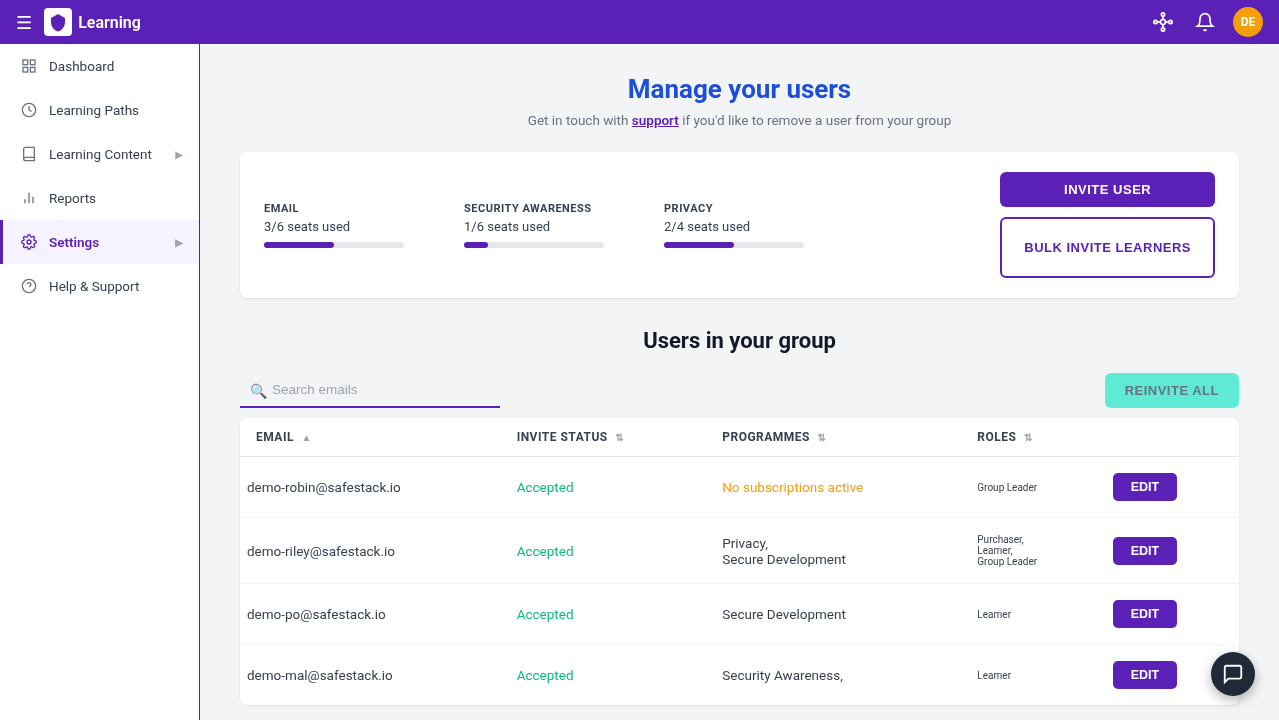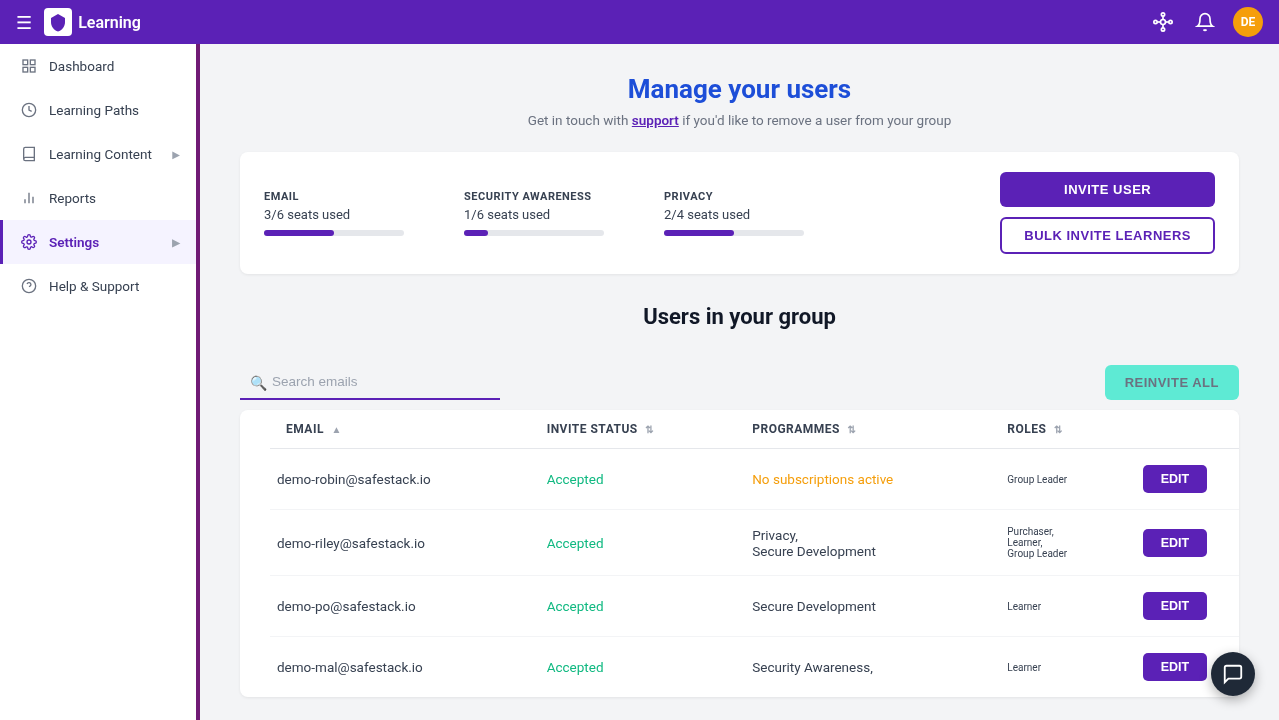--- a/index.html
+++ b/index.html
@@ -25,21 +25,21 @@
     .topnav-icon { color: white; font-size: 18px; cursor: pointer; width: 28px; height: 28px; display: flex; align-items: center; justify-content: center; }
     .topnav-avatar { width: 30px; height: 30px; border-radius: 50%; background: #f59e0b; color: white; font-size: 12px; font-weight: 700; display: flex; align-items: center; justify-content: center; cursor: pointer; }
 
     
     .layout { display: flex; flex: 1; overflow: hidden; }
 
     
     .sidebar {
       width: 200px;
       background: white;
-      border-right: 4px solid #701a75;
+      border-right: 1px solid #701a75;
       display: flex;
       flex-direction: column;
       flex-shrink: 0;
       overflow-y: auto;
     }
     .sidebar-item {
       display: flex;
       align-items: center;
       gap: 10px;
       padding: 12px 16px;
@@ -92,32 +92,32 @@
       font-weight: 700;
       cursor: pointer;
       text-transform: uppercase;
       letter-spacing: 0.5px;
       white-space: nowrap;
     }
     .btn-outline {
       background: white;
       color: #5b21b6;
       border: 2px solid #5b21b6;
-      padding: 9px 22px;
+      padding: 21px 22px;
       border-radius: 6px;
       font-size: 13px;
       font-weight: 700;
       cursor: pointer;
       text-transform: uppercase;
       letter-spacing: 0.5px;
       white-space: nowrap;
     }
 
     
-    .section-title { text-align: center; font-size: 22px; font-weight: 700; color: #111827; margin-bottom: 36px; }
+    .section-title { text-align: center; font-size: 22px; font-weight: 700; color: #111827; margin-bottom: 20px; }
 
     
     .table-toolbar { display: flex; align-items: center; justify-content: space-between; margin-bottom: 10px; }
     .search-wrapper {
       position: relative;
       width: 260px;
     }
     .search-icon-pos { position: absolute; left: 10px; top: 50%; transform: translateY(-50%); color: #9ca3af; font-size: 14px; }
     .search-input {
       width: 100%;
@@ -138,21 +138,21 @@
       border-radius: 6px;
       font-size: 13px;
       font-weight: 700;
       cursor: not-allowed;
       text-transform: uppercase;
       letter-spacing: 0.5px;
     }
 
     
     .table-container { background: white; border-radius: 8px; box-shadow: 0 1px 3px rgba(0,0,0,0.07); overflow: hidden; }
-    table { width: 100%; border-collapse: collapse; margin-left: 30px; }
+    table { width: 100%; border-collapse: collapse; }
     thead tr { background: white; border-bottom: 1px solid #e5e7eb; }
     th {
       padding: 12px 16px;
       text-align: left;
       font-size: 12px;
       font-weight: 700;
       color: #374151;
       text-transform: uppercase;
       letter-spacing: 0.5px;
     }

